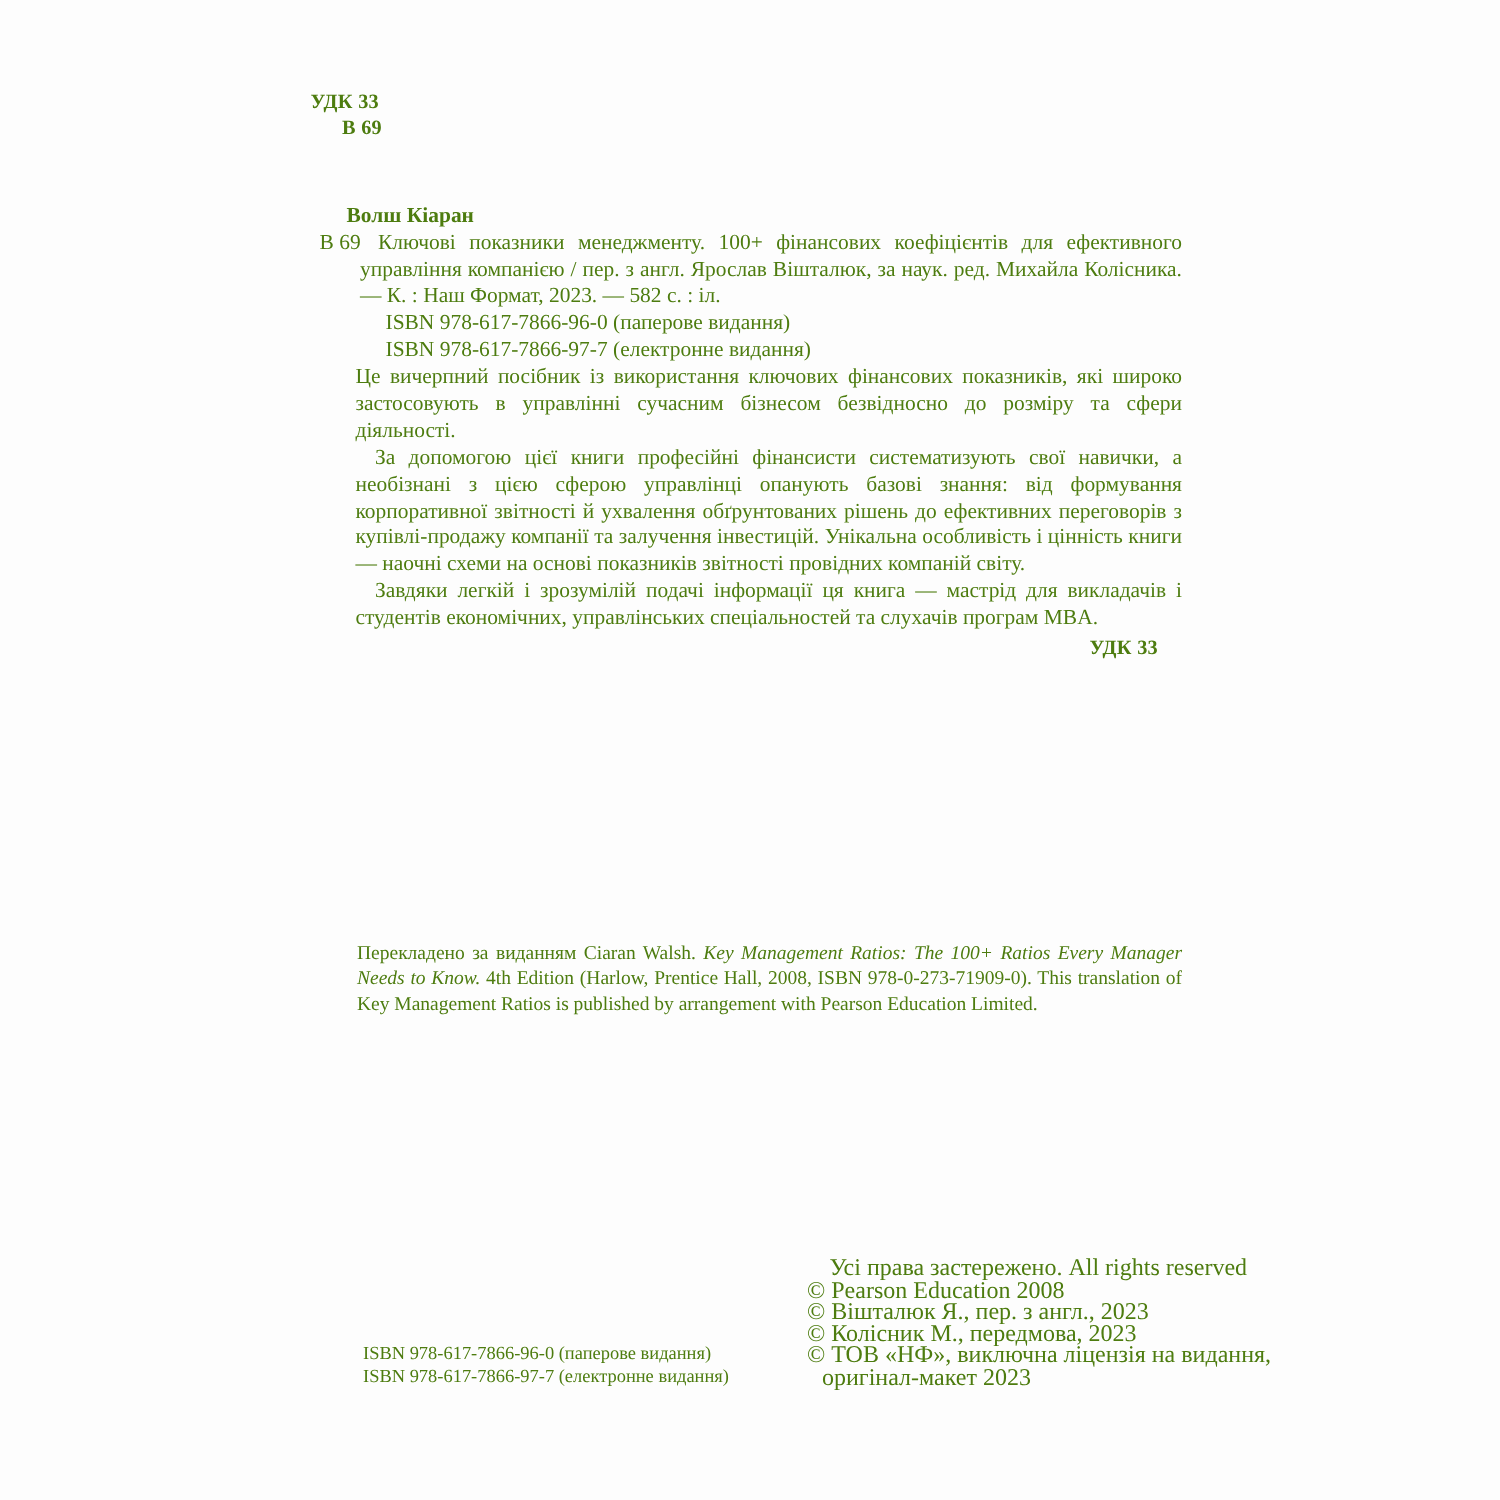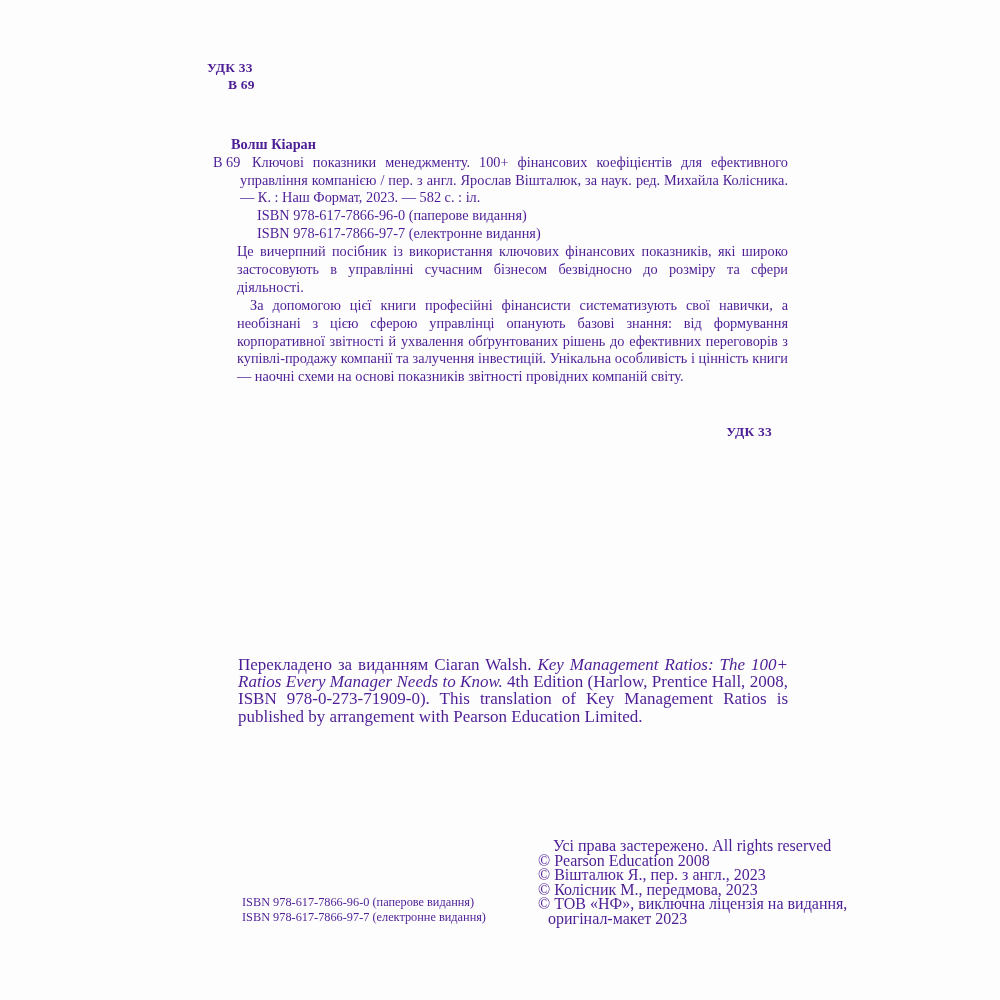--- a/index.html
+++ b/index.html
@@ -1,21 +1,21 @@
 <!DOCTYPE html>
 <html lang="uk"><head>
 <meta charset="utf-8">
 <style>
   html,body { margin:0; padding:0; background:#ffffff; }
   .page {
     position:relative;
     width:1000px; height:1000px;
     background:#fdfdfd;
     font-family:"Liberation Serif","DejaVu Serif",serif;
-    color:#4c1d95;
+    color:#4d7c0f;
     overflow:hidden;
   }
   
   .udk-block { position:absolute; left:207px; top:60px; font-size:13.5px; line-height:16.5px; font-weight:600; letter-spacing:.2px; }
   .udk-block .bbk-line { margin-left:21px; }
 
   
   .catalog { position:absolute; left:213px; top:136px; width:575px; font-size:14.3px; line-height:17.8px; }
   .catalog .author { font-weight:bold; margin-left:18px; }
   .catalog .entry { position:relative; padding-left:27px; text-indent:12px; text-align:justify; }
@@ -24,21 +24,21 @@
 
   
   .annotation { position:absolute; left:237px; top:243px; width:551px; font-size:14.3px; line-height:17.9px; text-align:justify; }
   .annotation p { margin:0; }
   .annotation p.indent { text-indent:13px; }
 
   
   .udk-footer { position:absolute; left:572px; top:424px; width:200px; text-align:right; font-size:13.5px; font-weight:600; letter-spacing:.2px; }
 
   
-  .source-note { position:absolute; left:238px; top:656px; width:550px; font-size:17px; line-height:17.2px; text-align:justify; }
+  .source-note { position:absolute; left:238px; top:626px; width:550px; font-size:13px; line-height:17.2px; text-align:justify; }
   .source-note .italic { font-style:italic; }
 
   
   .footer-left { position:absolute; left:242px; top:895px; font-size:12.3px; line-height:15.2px; }
   .footer-right { position:absolute; left:538px; top:839px; font-size:16px; line-height:14.6px; }
   .footer-right .rights { padding-left:15px; }
   .footer-right .cont { padding-left:10px; }
 </style>
 </head>
 <body>
@@ -56,20 +56,21 @@
       <span class="entry-label">В 69</span>
       <span>Ключові показники менеджменту. 100+ фінансових коефіцієнтів для ефективного управління компанією / пер. з англ. Ярослав Вішталюк, за наук. ред. Михайла Колісника. — К. : Наш Формат, 2023. — 582 с. : іл.</span>
     </div>
     <div class="isbn-line">ISBN 978-617-7866-96-0 (паперове видання)</div>
     <div class="isbn-line">ISBN 978-617-7866-97-7 (електронне видання)</div>
   </div>
 
   <div class="annotation">
     <p>Це вичерпний посібник із використання ключових фінансових показників, які широко застосовують в управлінні сучасним бізнесом безвідносно до розміру та сфери діяльності.</p>
     <p class="indent">За допомогою цієї книги професійні фінансисти систематизують свої навички, а необізнані з цією сферою управлінці опанують базові знання: від формування корпоративної звітності й ухвалення обґрунтованих рішень до ефективних переговорів з купівлі-продажу компанії та залучення інвестицій. Унікальна особливість і цінність книги — наочні схеми на основі показників звітності провідних компаній світу.</p>
+    <p class="indent">Завдяки легкій і зрозумілій подачі інформації ця книга — мастрід для викладачів і студентів економічних, управлінських спеціальностей та слухачів програм MBA.</p>
   </div>
 
   <div class="udk-footer">УДК 33</div>
 
   <div class="source-note">
     <span>Перекладено за виданням Ciaran Walsh. </span><span class="italic">Key Management Ratios: The 100+ Ratios Every Manager Needs to Know.</span><span> 4th Edition (Harlow, Prentice Hall, 2008, ISBN 978-0-273-71909-0). This translation of Key Management Ratios is published by arrangement with Pearson Education Limited.</span>
   </div>
 
   <div class="footer-left">
     <div>ISBN 978-617-7866-96-0 (паперове видання)</div>

